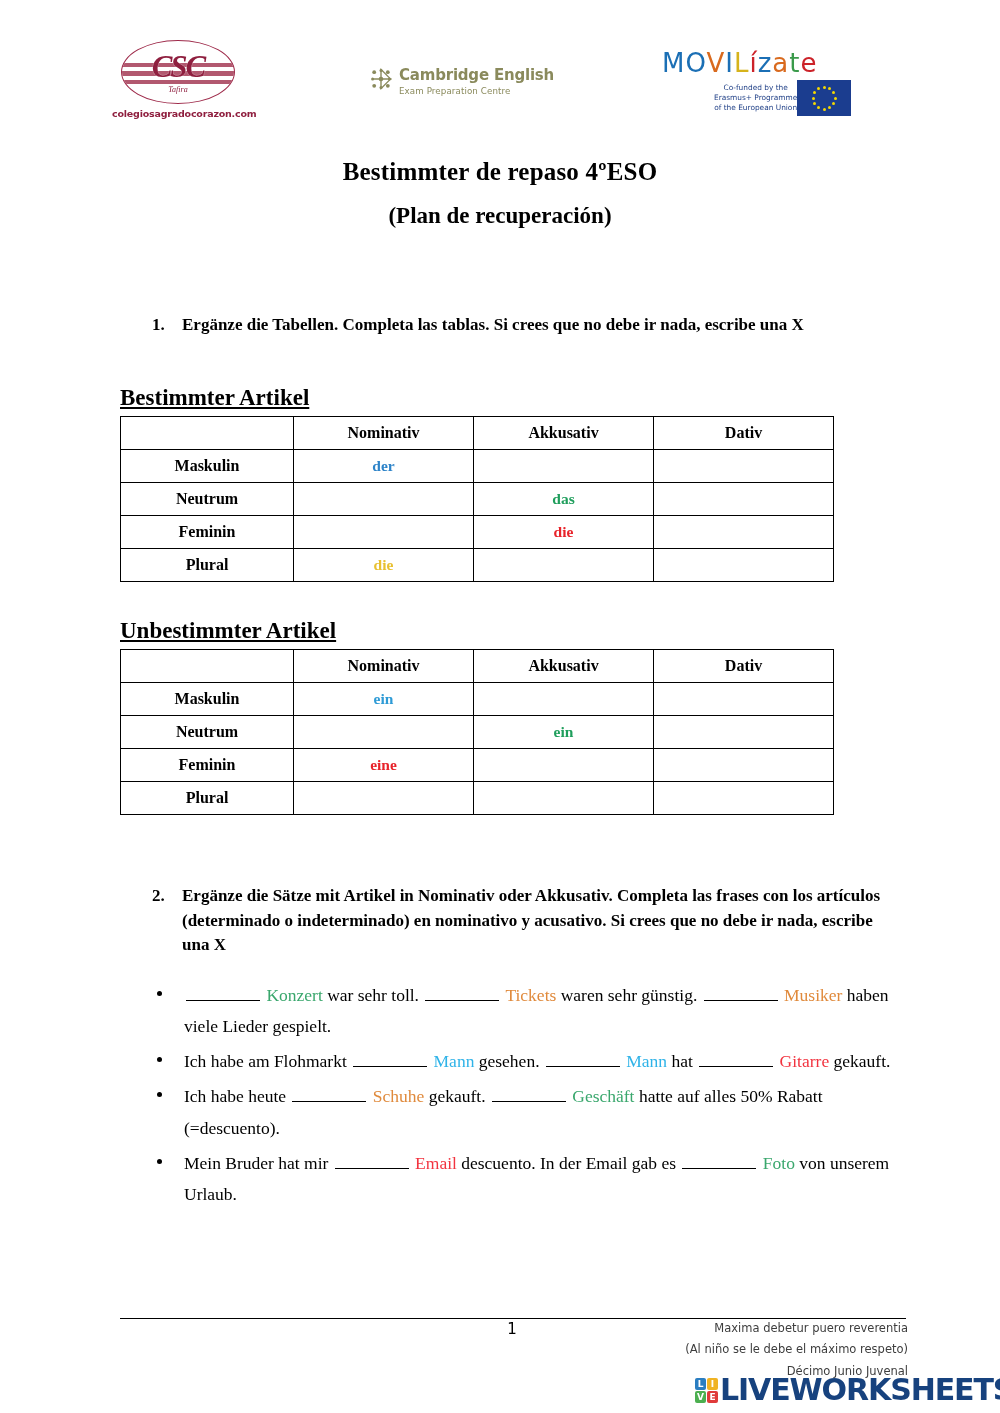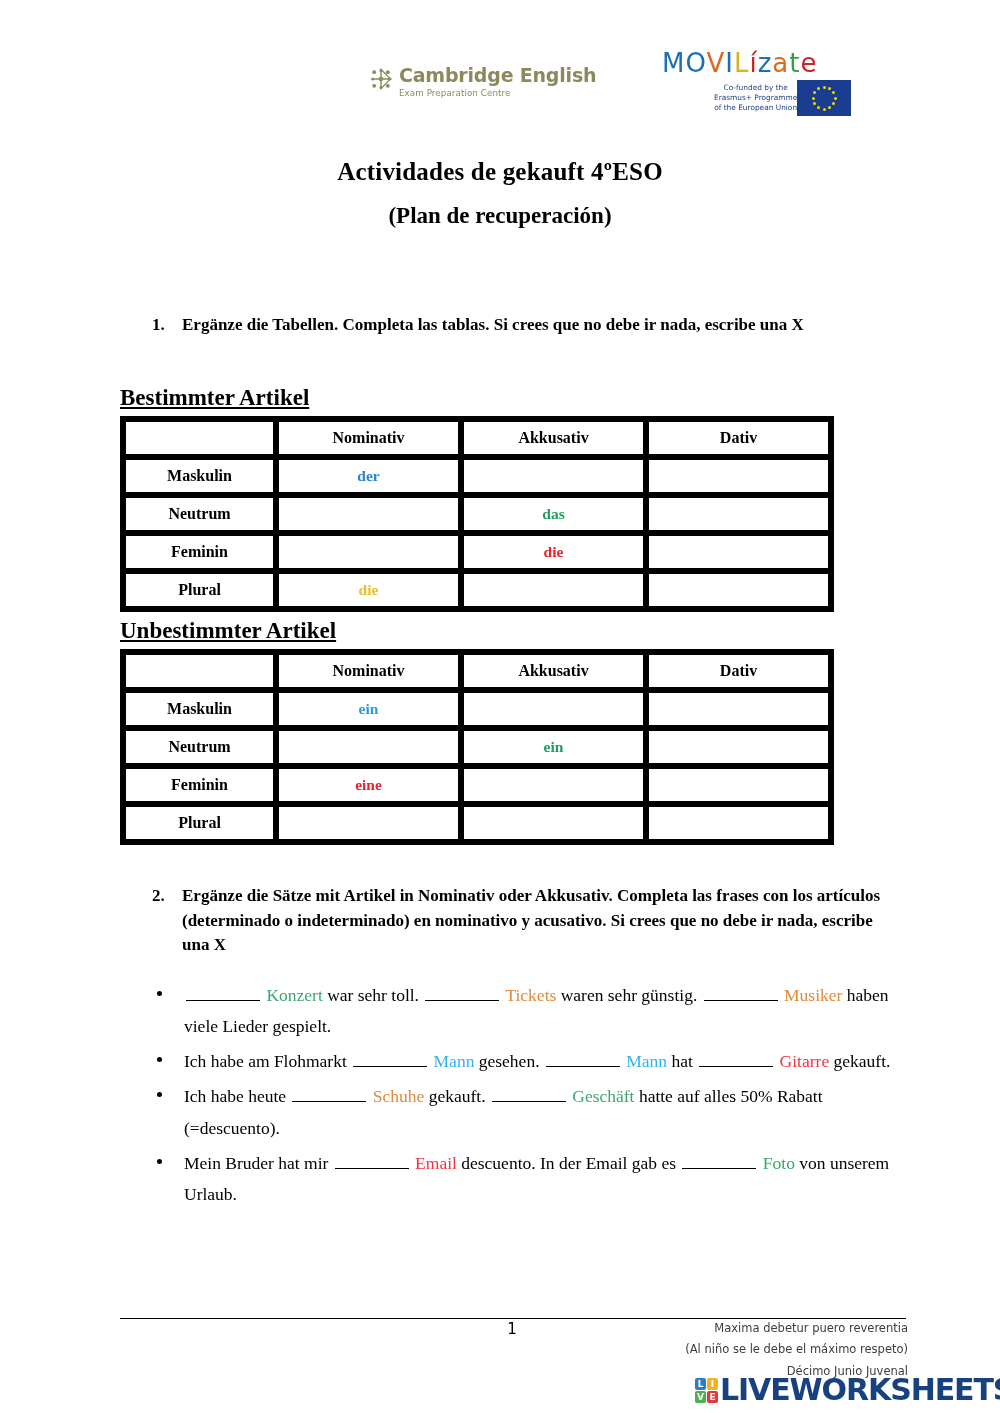--- a/index.html
+++ b/index.html
@@ -91,21 +91,21 @@
     left: 370px;
     top: 66px;
     display: flex;
     align-items: flex-start;
     gap: 7px;
   }
   .camb-mark { margin-top: 2px; }
   .camb-text-main {
     font-family: "DejaVu Sans", sans-serif;
     font-weight: bold;
-    font-size: 19px;
+    font-size: 15px;
     color: #8a8a5c;
     line-height: 1.05;
     letter-spacing: -0.2px;
   }
   .camb-text-sub {
     font-family: "DejaVu Sans", sans-serif;
     font-size: 8.7px;
     color: #8a8a5c;
     letter-spacing: 0.1px;
     margin-top: 2px;
@@ -204,21 +204,21 @@
   table.artikel {
     position: absolute;
     left: 120px;
     width: 714px;
     border-collapse: collapse;
     table-layout: fixed;
   }
   table.t1 { top: 416px; }
   table.t2 { top: 649px; }
   table.artikel td {
-    border: 6px solid #000000;
+    border: 1px solid #000000;
     height: 32px;
     text-align: center;
     vertical-align: middle;
     font-size: 16px;
     padding: 0;
   }
   table.artikel td.rowhead { font-weight: bold; width: 178px; }
   table.artikel td.colhead { font-weight: bold; }
   td.c-nom, td.c-akk, td.c-dat { width: 179px; }
   .ans { font-weight: bold; font-size: 15.5px; }
@@ -314,20 +314,30 @@
     letter-spacing: -1.1px;
     color: #17427e;
     line-height: 1;
   }
 </style>
 </head>
 <body>
 
 <div class="header">
 
+  <div class="logo-csc">
+    <div class="csc-oval">
+      <div class="csc-stripe s1"></div>
+      <div class="csc-stripe s2"></div>
+      <div class="csc-stripe s3"></div>
+      <div class="csc-mono">CSC</div>
+      <div class="csc-sub">Tafira</div>
+    </div>
+    <div class="csc-url">colegiosagradocorazon.com</div>
+  </div>
 
   <div class="logo-cambridge">
     <span class="camb-mark">
       <svg width="22" height="22" viewBox="0 0 22 22">
         <g fill="#8a8a5c">
           <circle cx="11" cy="11" r="2.3"></circle>
           <circle cx="4.2" cy="4.2" r="1.9"></circle>
           <circle cx="17.8" cy="4.2" r="1.9"></circle>
           <circle cx="4.2" cy="17.8" r="1.9"></circle>
           <circle cx="17.8" cy="17.8" r="1.9"></circle>
@@ -367,21 +377,21 @@
           <div class="eu-star" style="left: 20px; top: 26.0263px;"></div>
           <div class="eu-star" style="left: 15.9737px; top: 22px;"></div>
           <div class="eu-star" style="left: 14.5px; top: 16.5px;"></div>
           <div class="eu-star" style="left: 15.9737px; top: 11px;"></div>
           <div class="eu-star" style="left: 20px; top: 6.97372px;"></div>
         </div>
     </div>
   </div>
 </div>
 
-<div class="doc-title">Actividades de gekauft 4ºESO</div>
+<div class="doc-title">Bestimmter de repaso 4ºESO</div>
 <div class="doc-subtitle">(Plan de recuperación)</div>
 
 <div class="exercise ex1">
   <div class="ex-num">1.</div>
   <div class="ex-text">Ergänze die Tabellen. Completa las tablas. Si crees que no debe ir nada, escribe una X</div>
 </div>
 
 <div class="table-label lbl-bestimmter">Bestimmter Artikel</div>
 <table class="artikel t1">
   <tbody>

